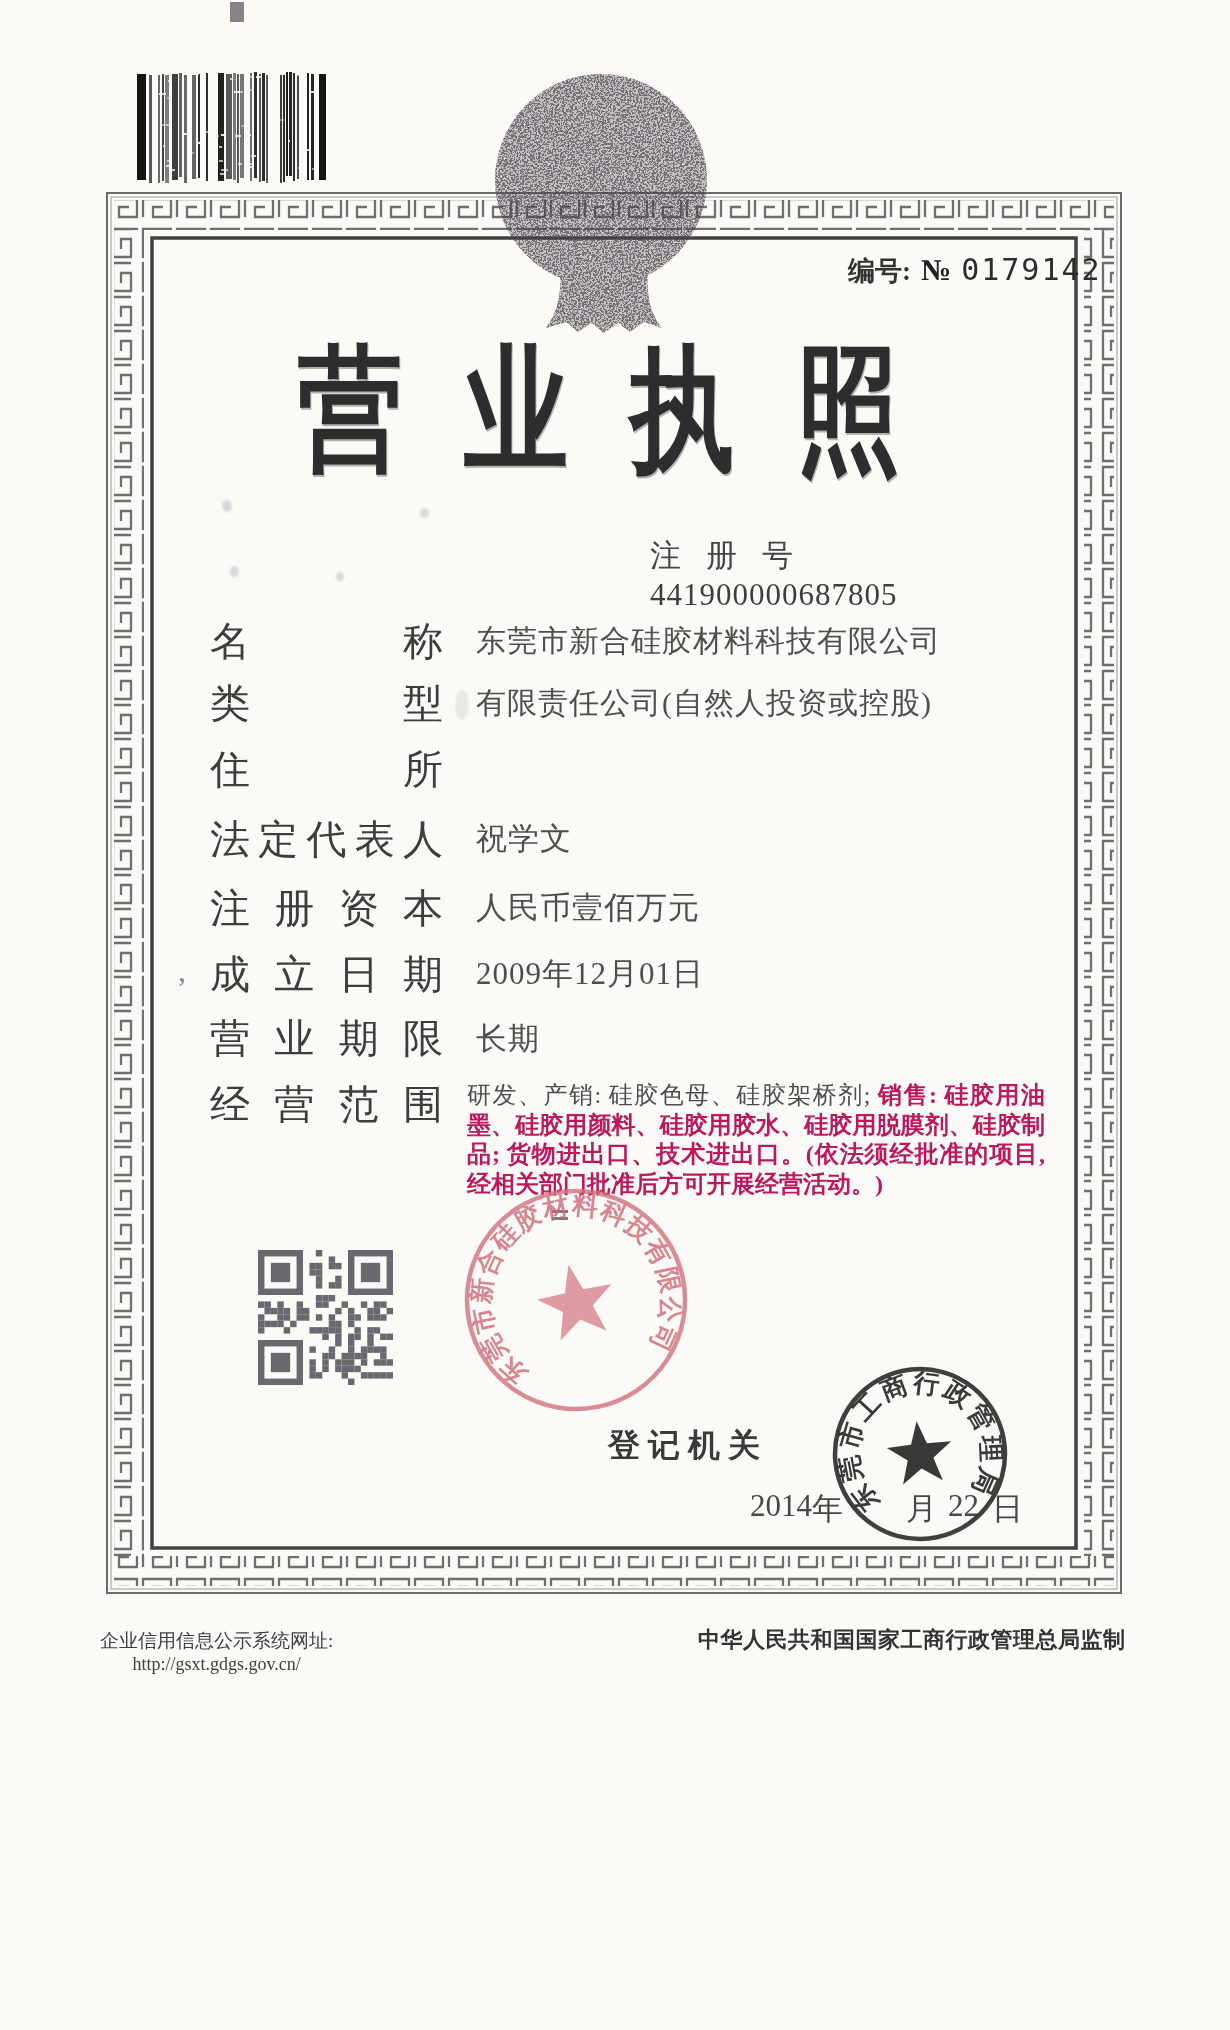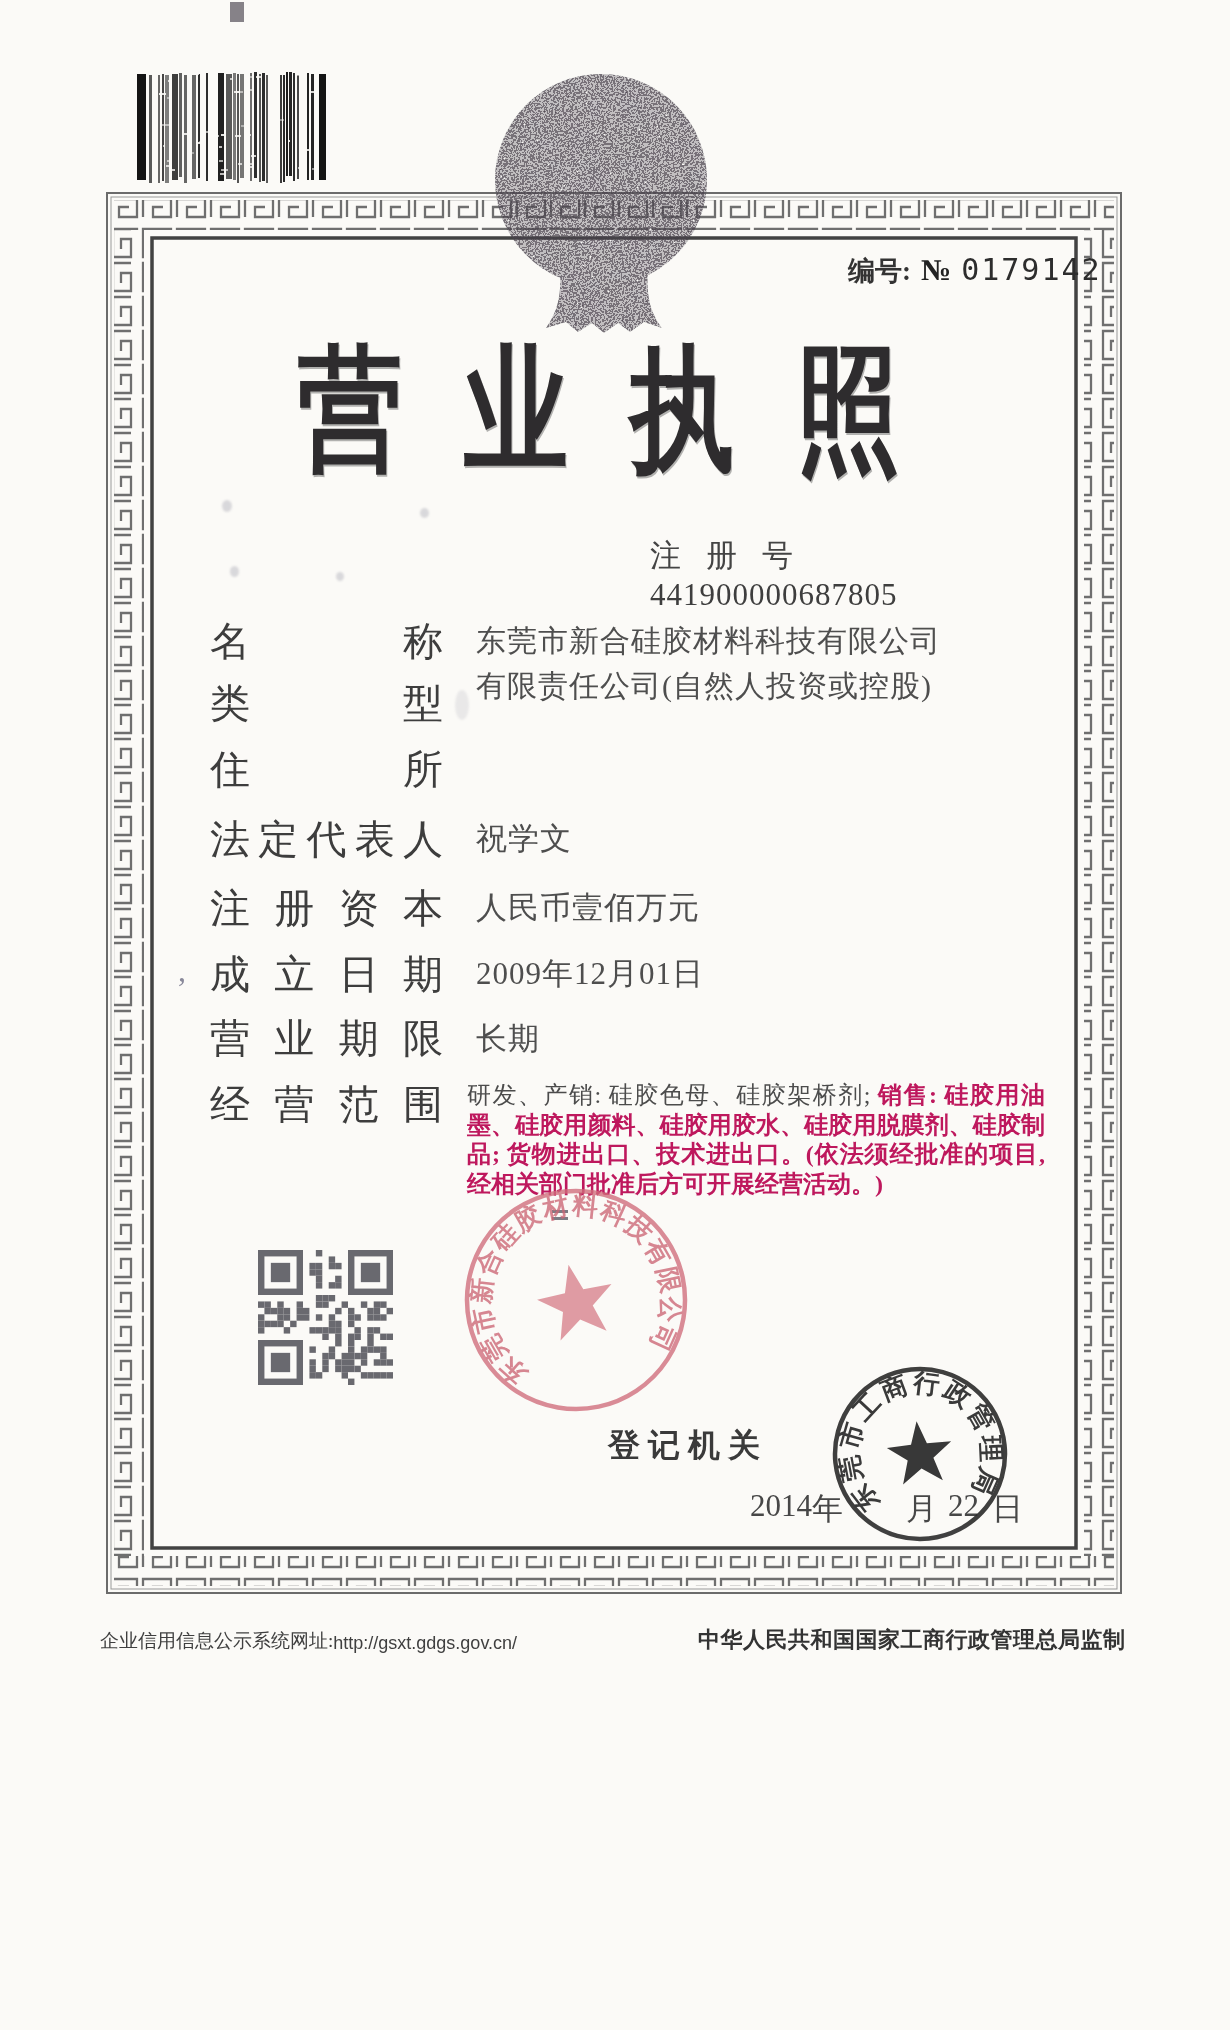--- a/index.html
+++ b/index.html
@@ -22,43 +22,43 @@
          text-shadow:1px 1px 0 rgba(40,40,40,.35);}
   
   .regline{left:622px;top:535px;display:flex;align-items:baseline;white-space:nowrap;flex-direction:column;}
   .regline .lab{font-size:31px;letter-spacing:25px;color:#444;}
   .regline .num{font-size:31px;letter-spacing:1px;color:#3e3e3e;margin-left:28px;}
   
   .flabel{left:210px;width:233px;display:flex;justify-content:space-between;
           font-size:40px;line-height:44px;color:#3d3d3d;}
   .fvalue{left:476px;font-size:31px;line-height:38px;color:#4e4e4e;letter-spacing:1px;white-space:nowrap;}
   .v-name{top:622px;font-size:30px;}
-  .v-type{top:667px;font-size:30px;}
+  .v-type{top:684px;font-size:30px;}
   .v-addr{top:754px;font-size:28px;letter-spacing:-1px;}
   .v-rep {top:820px;}
   .v-cap {top:889px;}
   .v-date{top:955px;}
   .v-term{top:1020px;}
   .l-0{top:620px;} .l-1{top:682px;} .l-2{top:748px;} .l-3{top:818px;}
   .l-4{top:887px;} .l-5{top:953px;} .l-6{top:1017px;} .l-7{top:1083px;}
   .scope{left:467px;top:1081px;width:578px;font-size:24px;line-height:29.5px;
          color:#4c4c4c;letter-spacing:0;text-align:justify;}
   .scope .b{font-weight:700;color:#be185d;}
   
   .qr{left:258px;top:1250px;width:135px;height:135px;opacity:.82;}
   .red-seal{left:458px;top:1182px;}
   .black-seal{left:827px;top:1361px;}
   .registrar{left:608px;top:1424px;font-size:32px;letter-spacing:8px;font-weight:600;color:#3a3a3a;white-space:nowrap;text-align:center;}
   .dateline{left:0;top:1488px;width:1046px;height:40px;font-size:31px;color:#474747;}
   .dateline span{position:absolute;}
   .d-year{left:750px;} .d-yu{left:812px;} .d-mu{left:906px;} .d-day{left:948px;} .d-du{left:992px;}
   
-  .footer-left{left:100px;top:1628px;display:flex;align-items:flex-end;white-space:nowrap;}
+  .footer-left{left:100px;top:1628px;display:flex;align-items:center;white-space:nowrap;flex-direction:column;}
   .footer-left .pre{font-size:19px;color:#3f3f3f;}
-  .footer-left .url{font-size:18px;font-family:Liberation Sans, sans-serif;color:#3f3f3f;}
+  .footer-left .url{font-size:18px;font-family:Liberation Serif, serif;color:#3f3f3f;}
   .footer-right{left:698px;top:1625px;font-size:22px;font-weight:600;letter-spacing:.5px;color:#333;white-space:nowrap;}
   
   .speck{position:absolute;background:#9a9aa8;border-radius:50%;opacity:.35;filter:blur(1px);}
   .comma-mark{left:178px;top:952px;font-size:32px;color:#6d6d84;opacity:.8;}
   .dash-art{left:552px;top:1210px;width:16px;}
   .dash-art i{display:block;height:3px;background:#5c5c66;margin-bottom:4px;opacity:.8;}
   .topmark{left:230px;top:2px;width:14px;height:20px;background:#55505a;opacity:.7;filter:blur(.5px);}
 </style>
 </head>
 <body>

